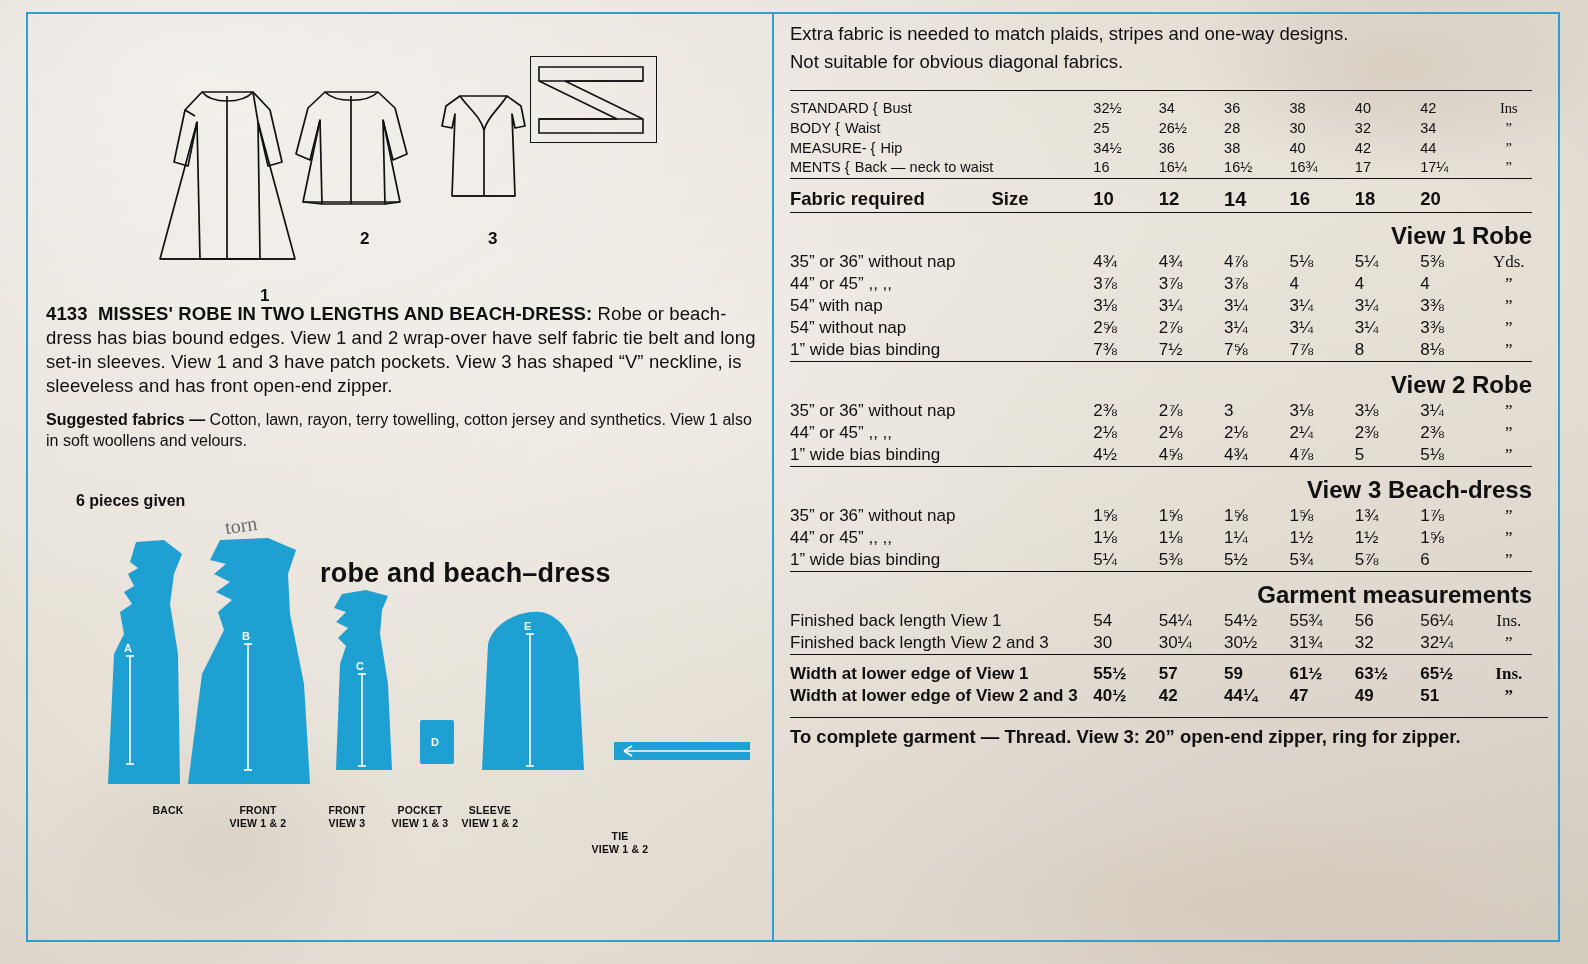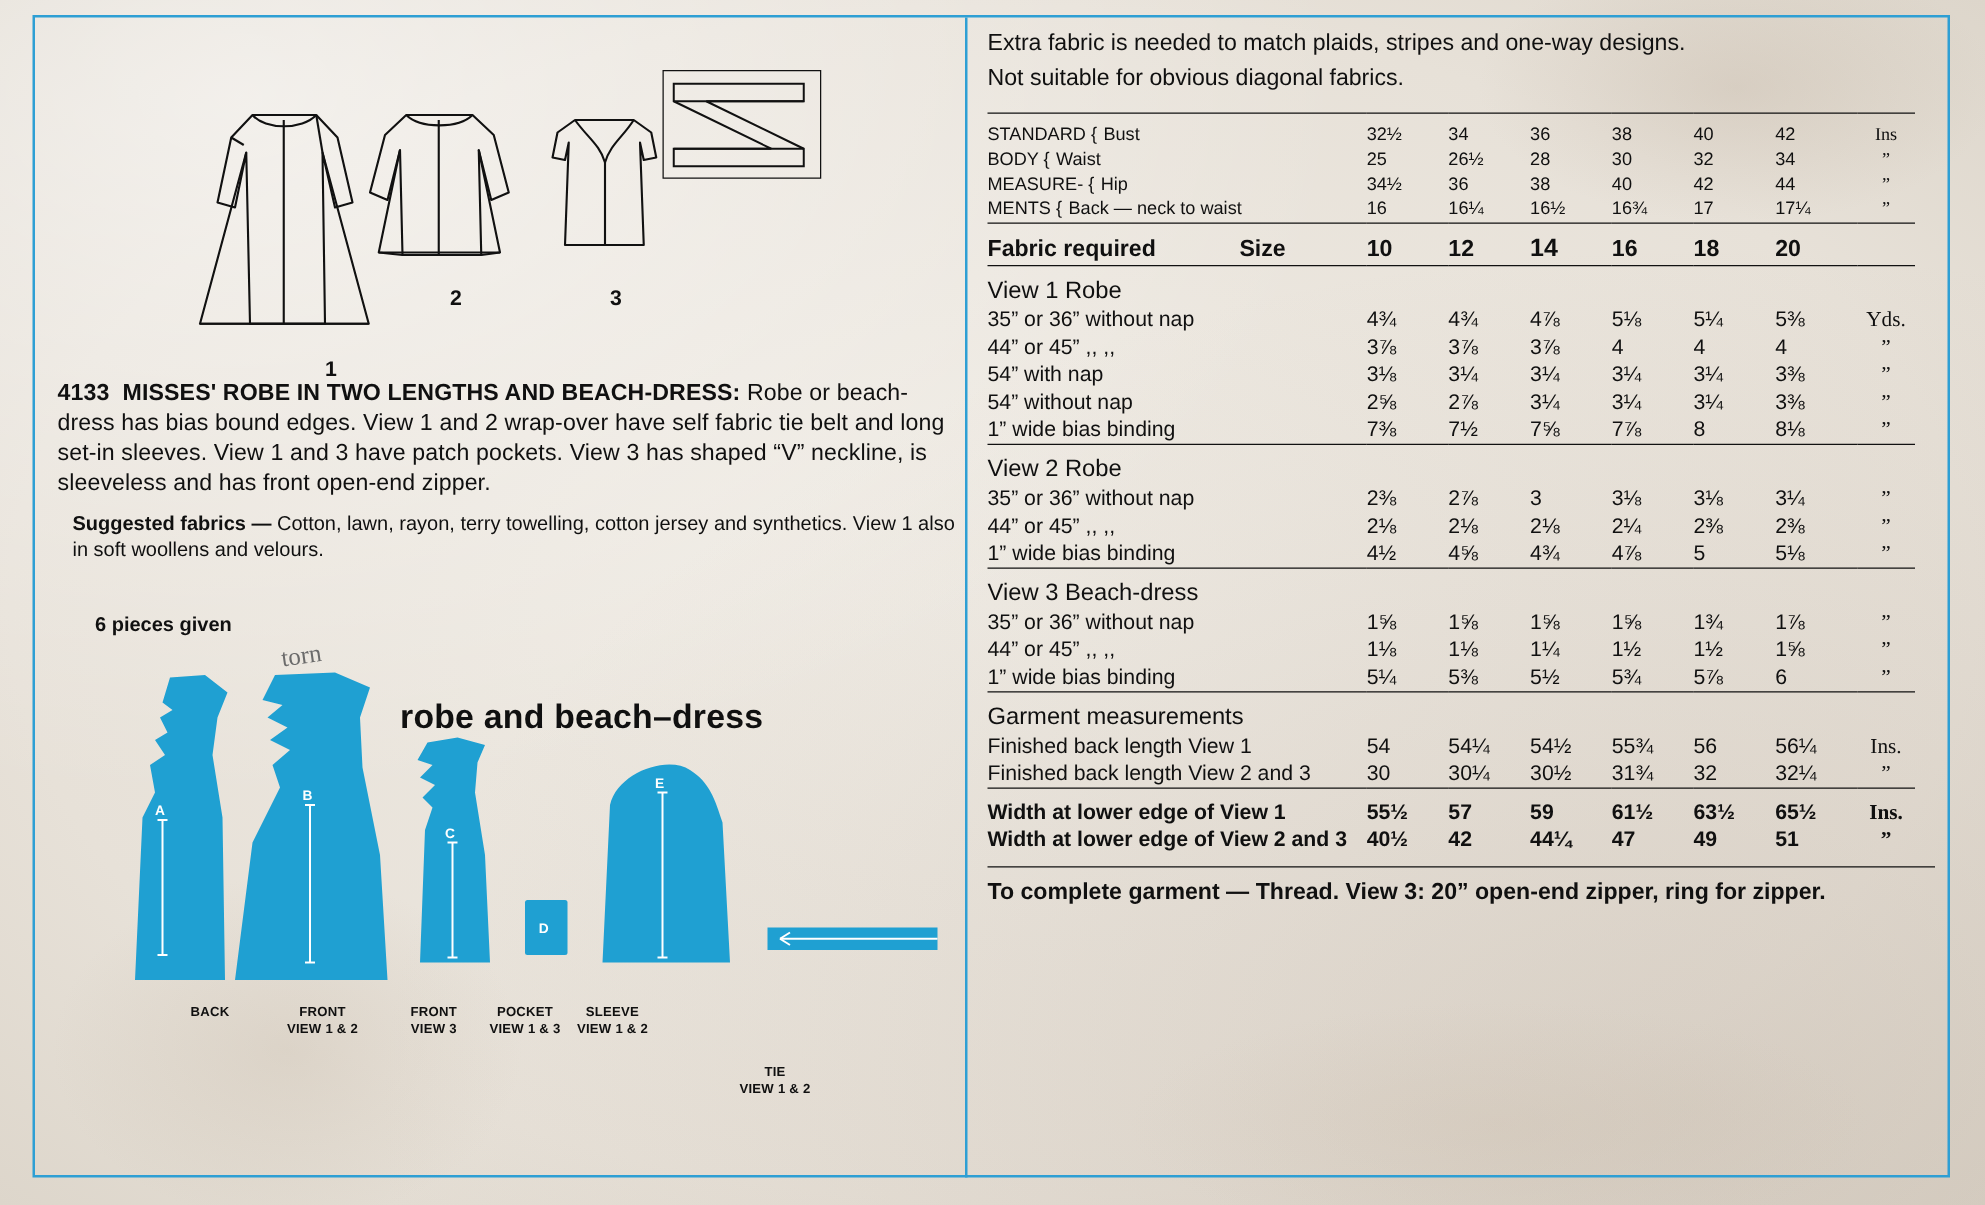--- a/index.html
+++ b/index.html
@@ -43,21 +43,21 @@
     border:1.6px solid #111;
   }
 
   .desc{position:absolute;left:16px;top:288px;width:720px;}
   .desc h1{
     font-size:18.5px;line-height:1.30;margin:0;font-weight:bold;
     letter-spacing:.1px;
   }
   .desc h1 .normal{font-weight:normal;}
   .desc p.sugg{
-    margin:12px 0 0 12px;font-size:16px;line-height:1.28;
+    margin:12px 0 0 0;font-size:16px;line-height:1.28;
   }
   .desc p.sugg b{font-weight:bold;}
 
   .pieces{
     position:absolute;left:46px;top:478px;font-size:16px;font-weight:bold;
   }
   .robetitle{
     position:absolute;left:290px;top:544px;font-size:27px;font-weight:bold;
     letter-spacing:.2px;
     text-align:center;
@@ -82,21 +82,21 @@
   table.chart{
     border-collapse:collapse;width:742px;margin-top:14px;margin-left:4px;
     font-size:17px;
   }
   table.chart td{padding:1px 0;vertical-align:top;}
   .c-label{width:240px;white-space:nowrap;}
   .c-num{width:62px;text-align:left;white-space:nowrap;}
   .c-unit{width:44px;text-align:center;white-space:nowrap;font-family:Liberation Serif, serif;}
   .rule td{border-top:1.7px solid #111;height:6px;padding:0;}
   .bold{font-weight:bold;}
-  .sec{font-weight:normal;font-size:19px;padding-top:4px;}
+  .sec{font-weight:bold;font-size:24px;padding-top:4px;text-align:right;}
 
   .stdbody{font-size:14.5px;line-height:1.22;}
   .stdbody td{padding:0;}
   .brace{
     display:inline-block;width:10px;
   }
   .footer{
     margin-top:10px;margin-left:4px;font-size:18.5px;font-weight:bold;
     border-top:1.7px solid #111;padding-top:8px;
   }
@@ -225,21 +225,21 @@
     <span>VIEW 3</span>
   </div>
   <div class="piecelabel" style="left:340px;top:790px;width:100px;">
     <span>POCKET</span><br>
     <span>VIEW 1 &amp; 3</span>
   </div>
   <div class="piecelabel" style="left:410px;top:790px;width:100px;">
     <span>SLEEVE</span><br>
     <span>VIEW 1 &amp; 2</span>
   </div>
-  <div class="piecelabel" style="left:540px;top:838px;width:100px;">
+  <div class="piecelabel" style="left:540px;top:816px;width:100px;">
     <span>TIE</span><br>
     <span>VIEW 1 &amp; 2</span>
   </div>
 </div>
 
 <div class="right">
 
   <p class="note">Extra fabric is needed to match plaids, stripes and one-way designs.</p>
   <p class="note">Not suitable for obvious diagonal fabrics.</p>
 

